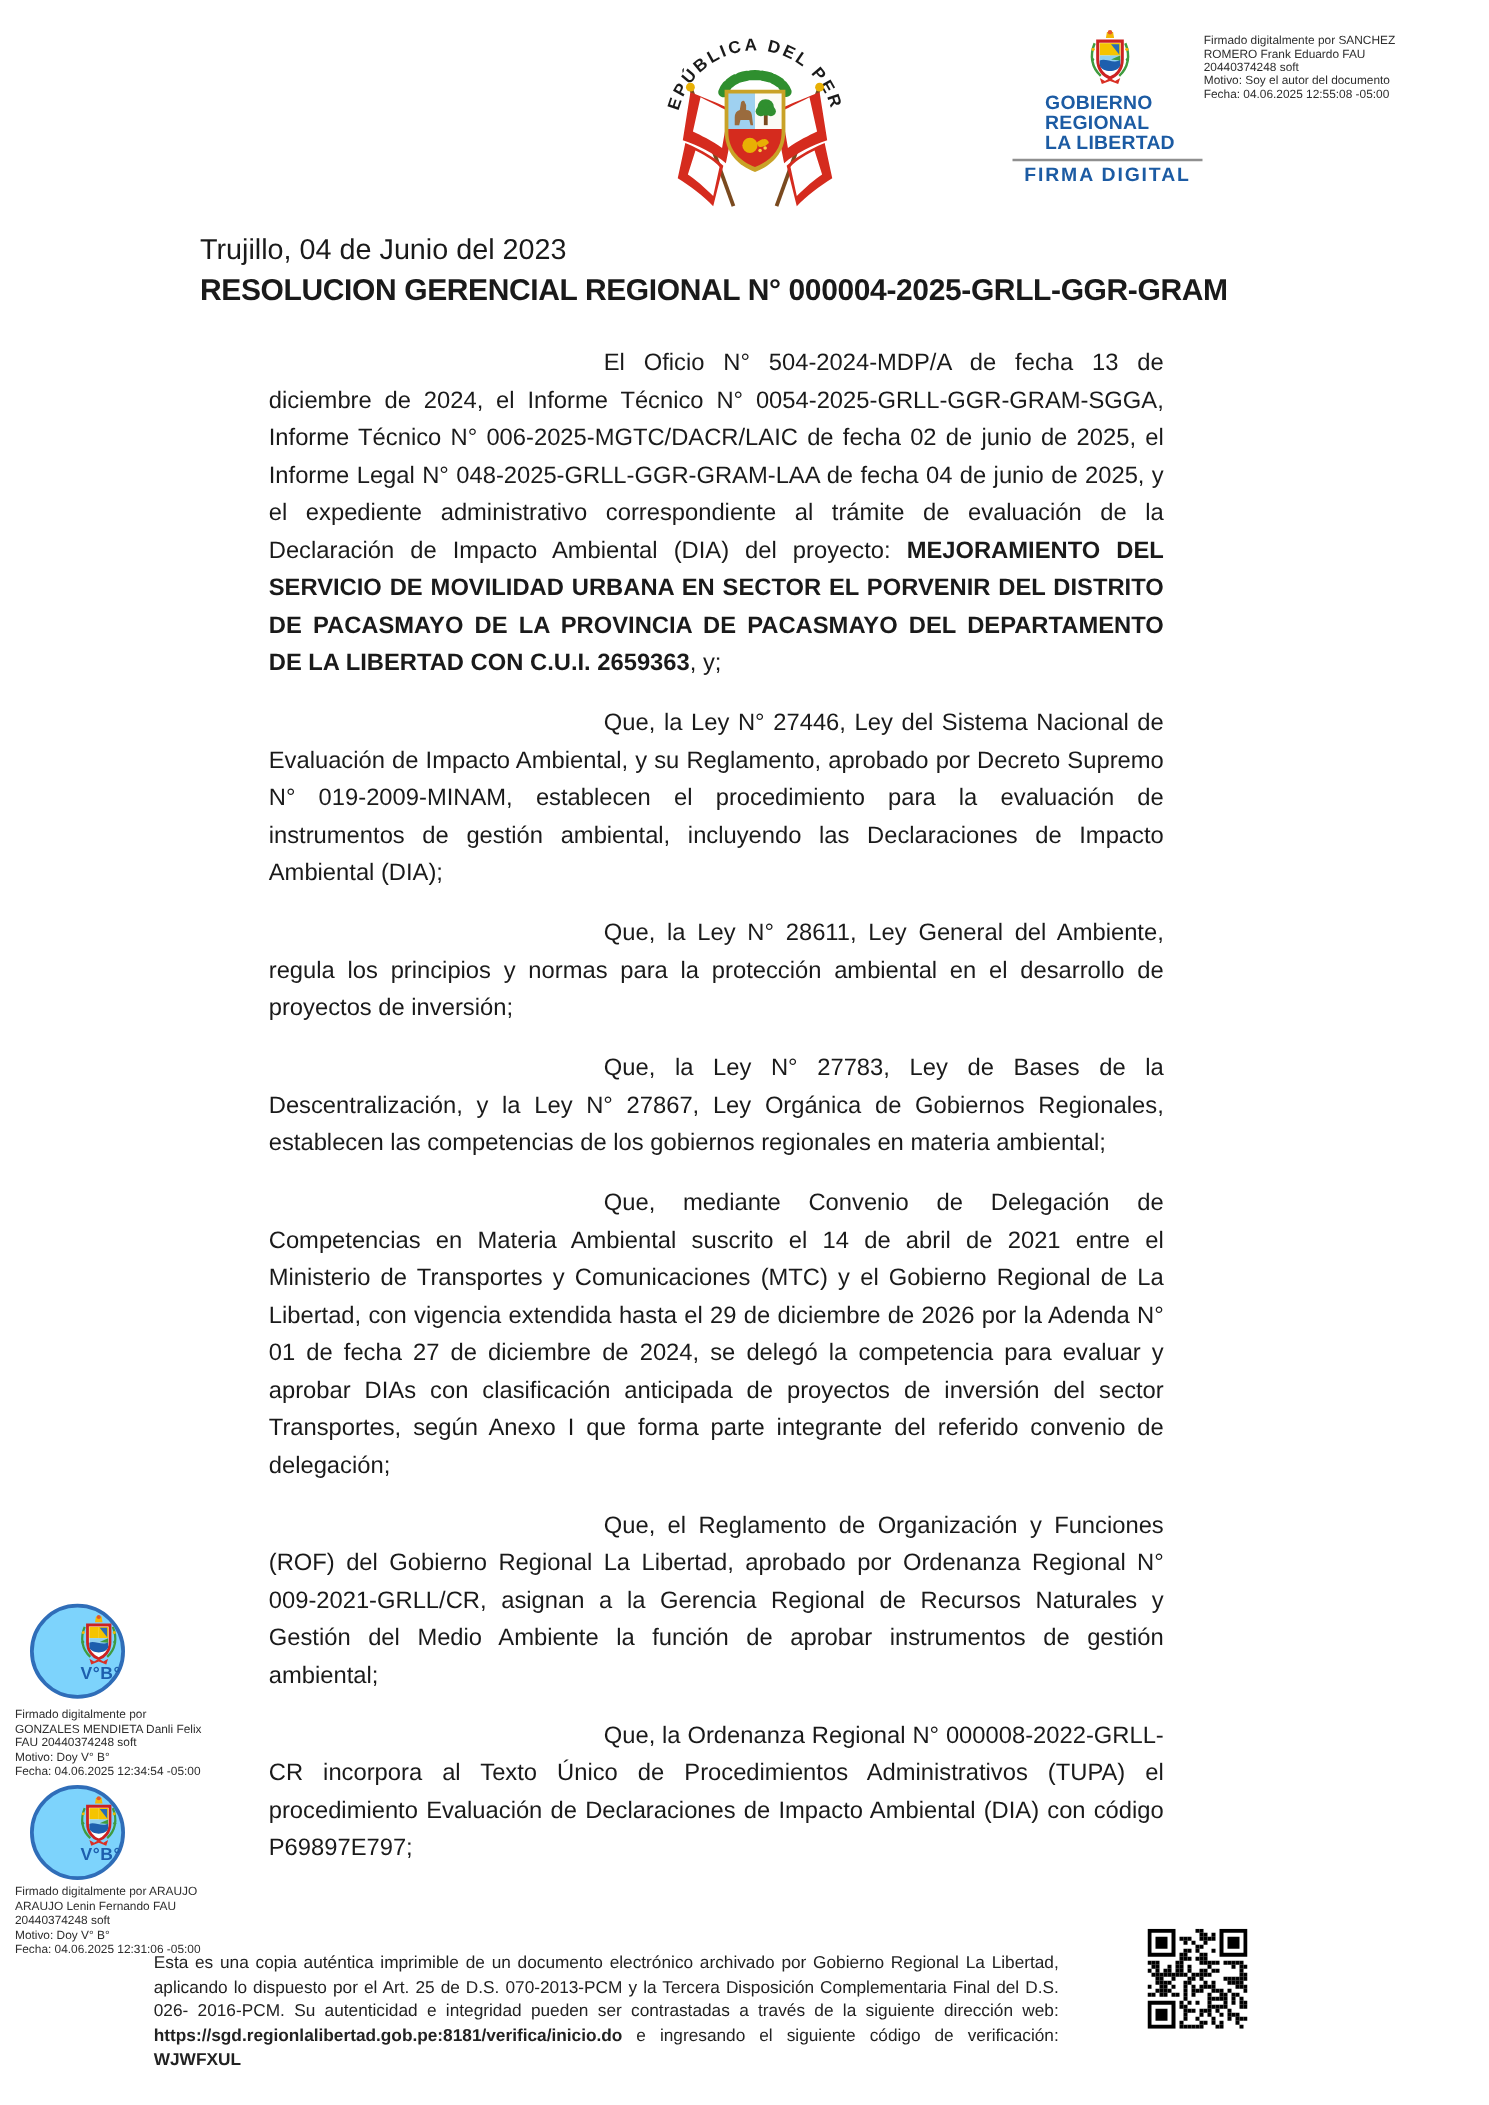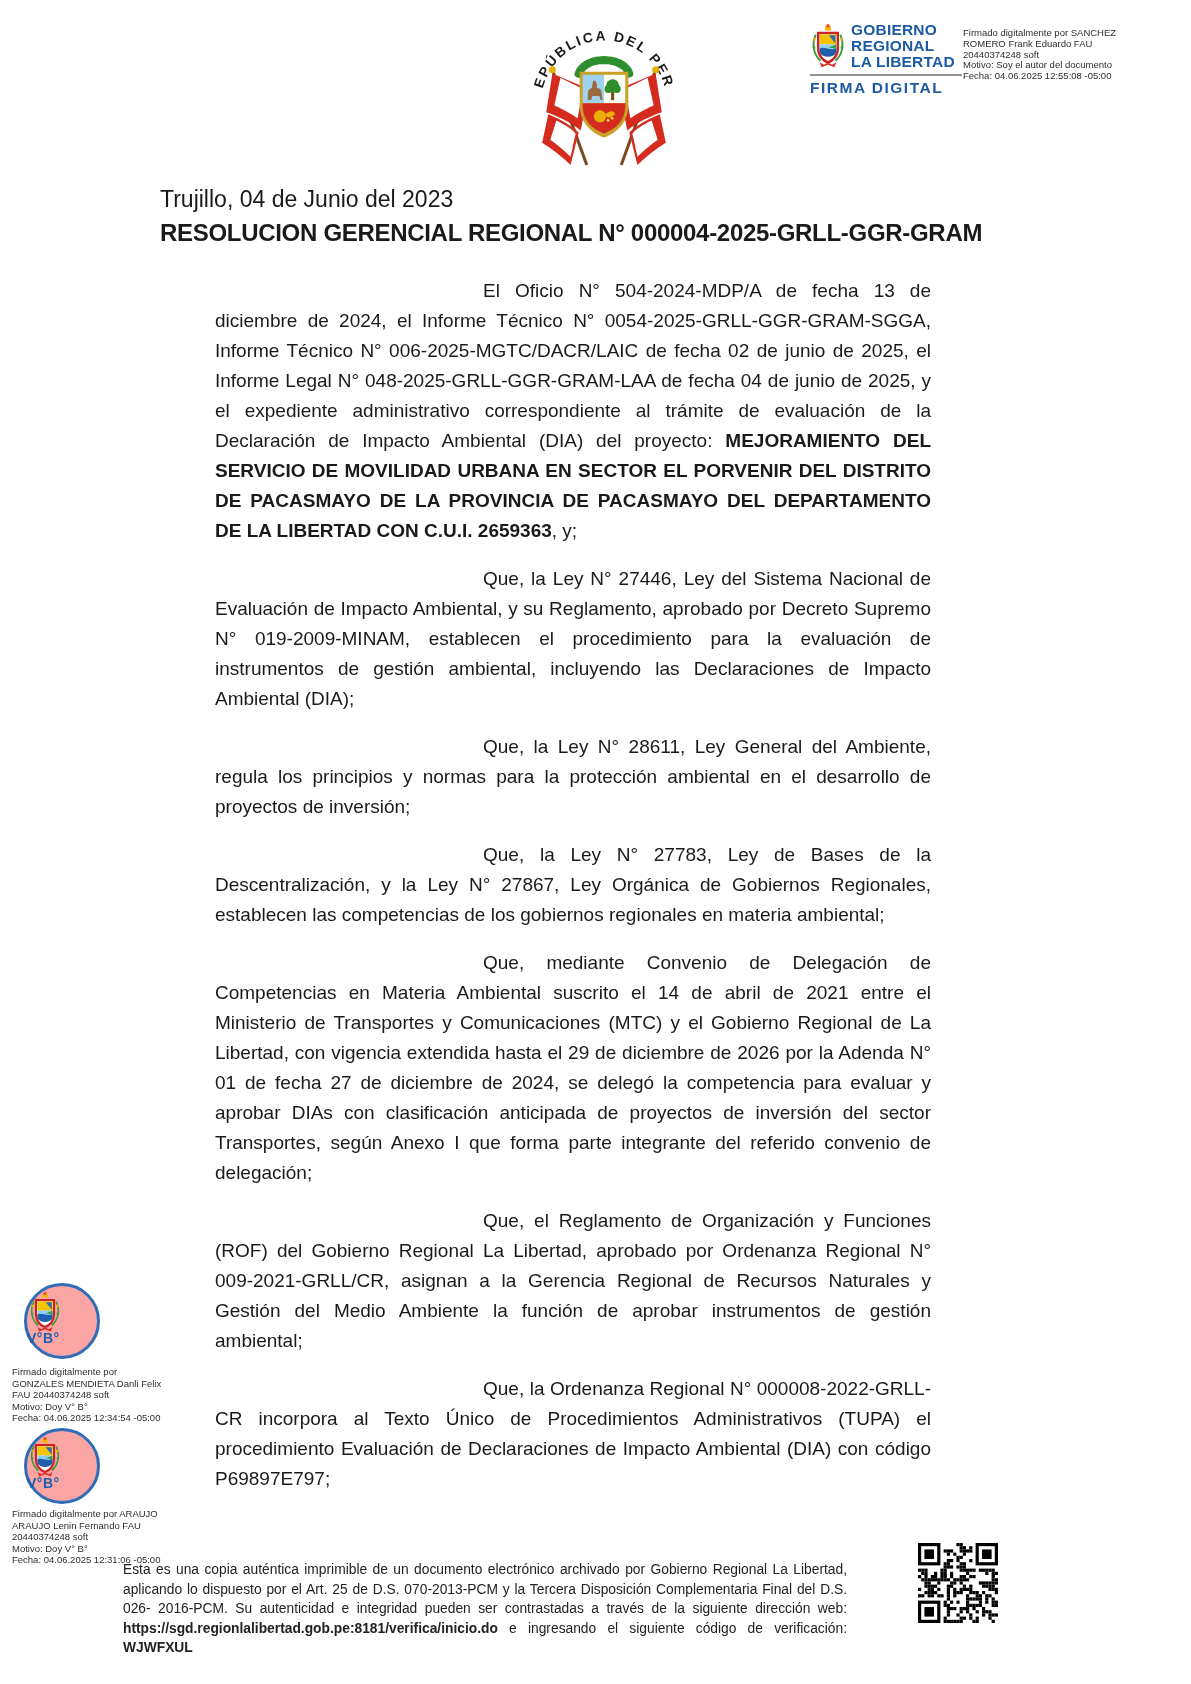--- a/index.html
+++ b/index.html
@@ -2,40 +2,40 @@
 <html><head>
 <meta charset="utf-8">
 <style>
   html,body{margin:0;padding:0;background:#ffffff;}
   .page{position:relative;width:1191px;height:1684px;background:#fff;overflow:hidden;
         font-family:"Liberation Sans",sans-serif;color:#1a1a1a;}
 
   
   .peru-emblem{position:absolute;left:528px;top:10px;width:152px;height:162px;}
   .grll{position:absolute;left:810px;top:22px;width:156px;}
-  .grll-row{display:flex;align-items:center;gap:5px;}
+  .grll-row{display:flex;align-items:center;gap:5px;flex-direction:column;}
   .grll-name div{color:#1c5ba3;font-weight:bold;font-size:15.5px;line-height:16px;letter-spacing:.2px;}
   .grll-divider{border-top:2px solid #8f8f8f;margin:4px 0 3px 0;width:152px;}
-  .firma{color:#1c5ba3;font-weight:bold;font-size:15.5px;letter-spacing:1.5px;text-align:left;width:152px;}
+  .firma{color:#1c5ba3;font-weight:bold;font-size:15.5px;letter-spacing:1.5px;text-align:center;width:152px;}
   .sig-top{position:absolute;left:963px;top:28px;width:185px;font-size:9.5px;line-height:10.8px;color:#2d2d2d;}
 
   
   .place-date{position:absolute;left:160px;top:186px;font-size:23px;}
   .doc-title{position:absolute;left:160px;top:219px;margin:0;font-size:24px;font-weight:bold;
              letter-spacing:-.3px;white-space:nowrap;}
   .body-col{position:absolute;left:215px;top:276px;width:716px;font-size:19px;line-height:30px;
             text-align:justify;}
   .body-col p{margin:0 0 18px 0;}
   .heading{font-weight:bold;text-indent:268px;text-align:left;}
   .para{text-indent:268px;}
   .b{font-weight:bold;}
 
   
   .stamp{position:absolute;left:24px;width:76px;height:76px;border:3px solid #2f6db8;border-radius:50%;
-         background:#fca5a5;box-sizing:border-box;display:flex;flex-direction:column;align-items:flex-start;
+         background:#7dd3fc;box-sizing:border-box;display:flex;flex-direction:column;align-items:flex-end;
          justify-content:flex-start;padding-top:5px;}
   .stamp svg{width:36px;height:42px;}
   .vobo{font-size:14px;font-weight:bold;color:#1d5fae;letter-spacing:.5px;margin-top:-3px;}
   .stamp-1{top:1283px;}
   .stamp-2{top:1428px;}
   .sig-left{position:absolute;left:12px;width:200px;font-size:9.5px;line-height:11.5px;color:#2d2d2d;}
   .sig-left-1{top:1366px;}
   .sig-left-2{top:1508px;}
 
   

